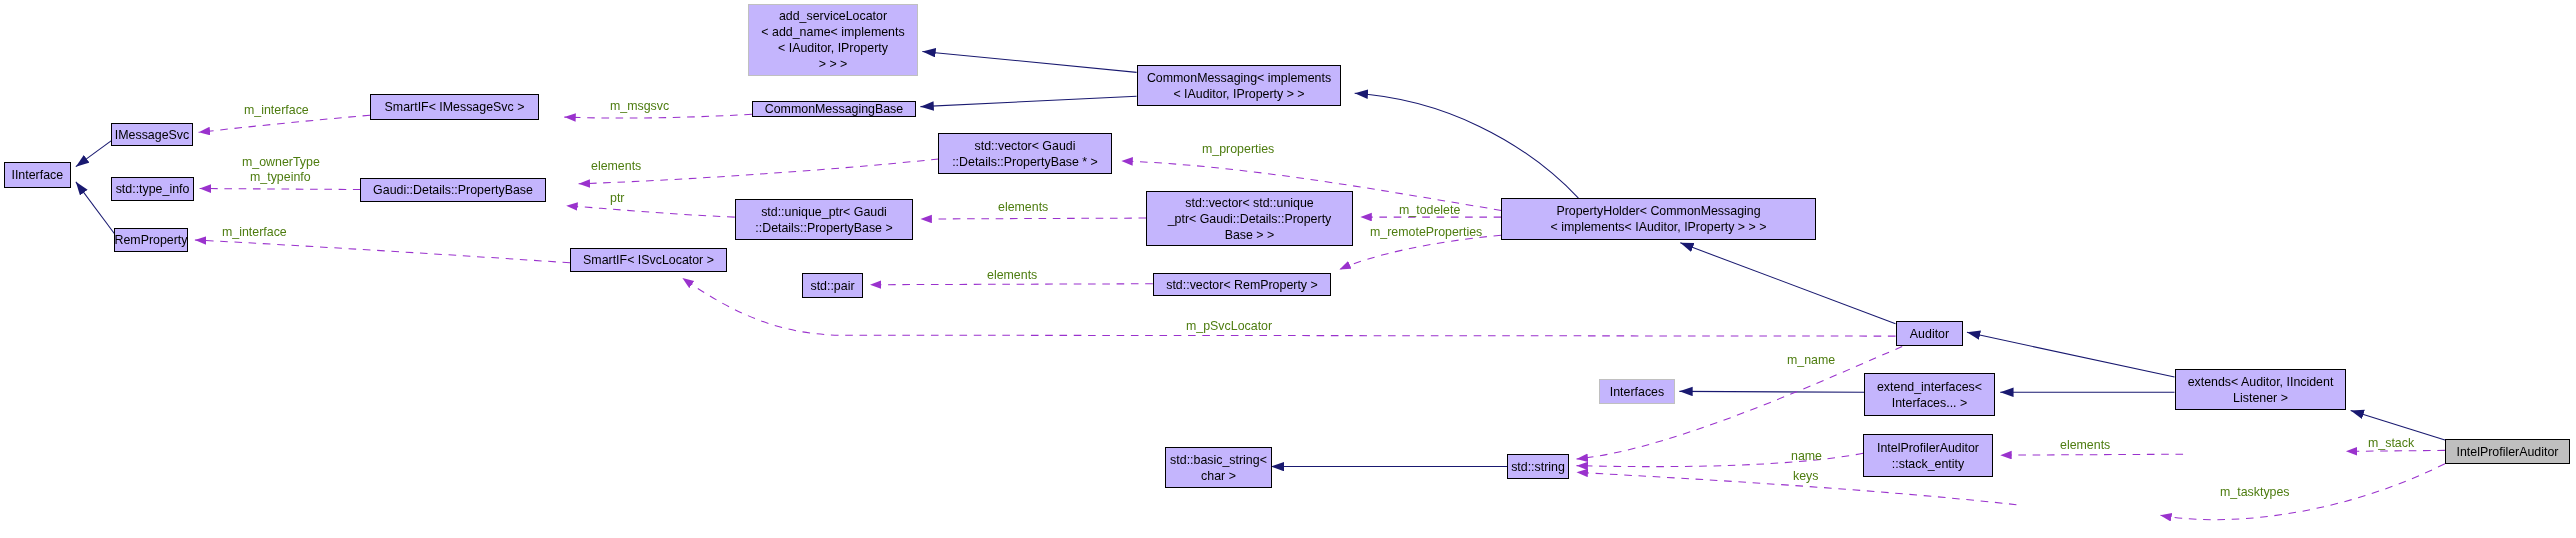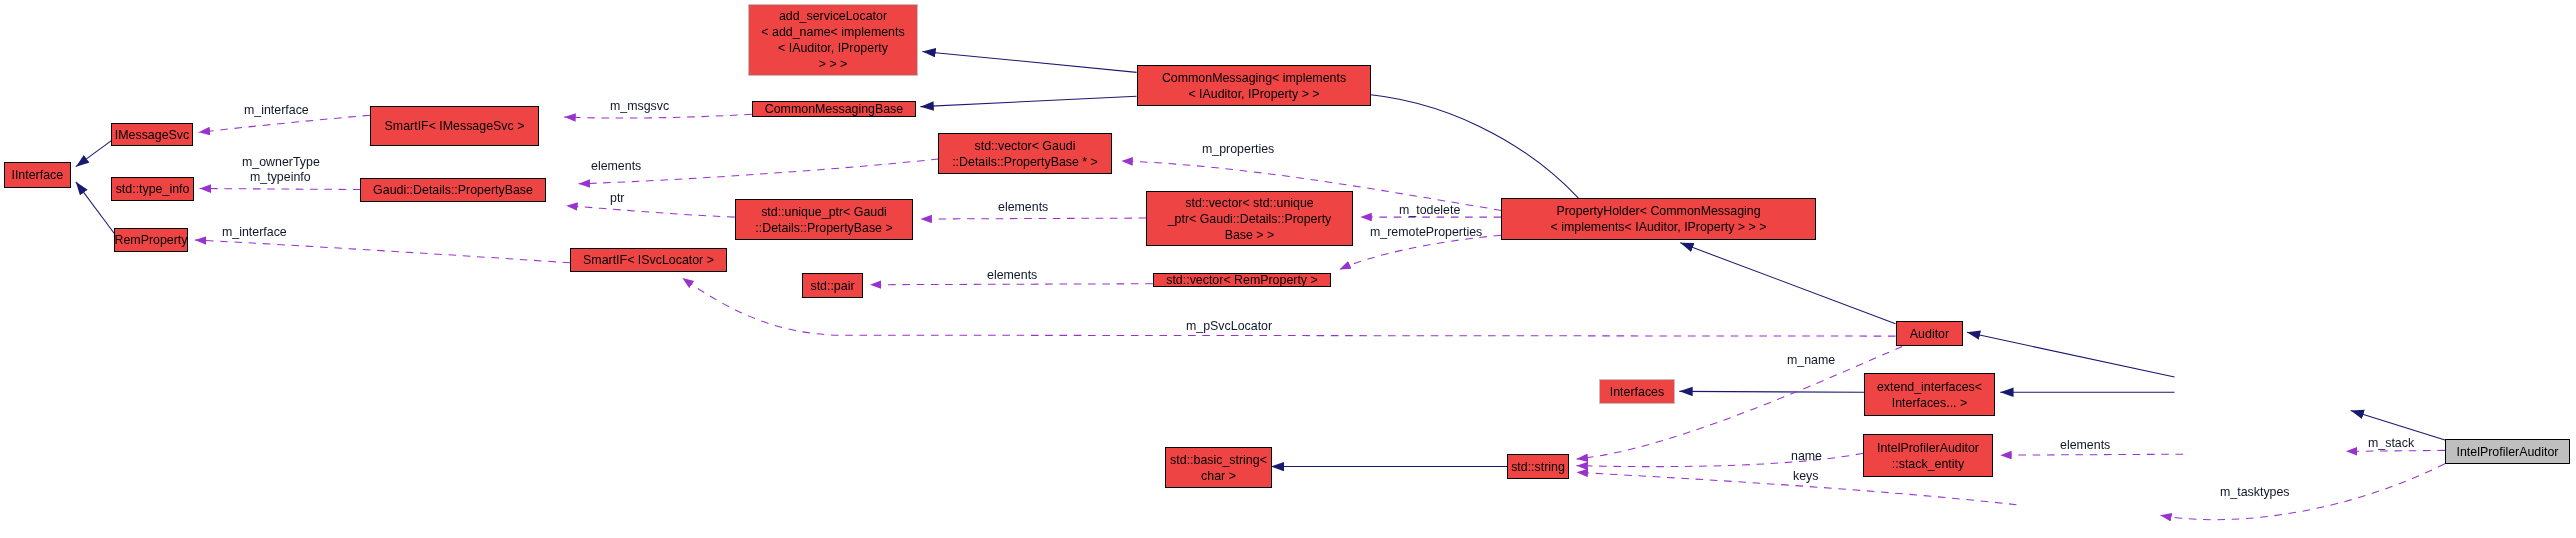--- a/index.html
+++ b/index.html
@@ -1,25 +1,25 @@
 <!DOCTYPE html>
 <html><head>
 <meta charset="utf-8">
 <style>
   html,body{margin:0;padding:0;background:#fff;}
   .canvas{position:relative;width:2576px;height:538px;background:#fff;
           font-family:"Liberation Sans","DejaVu Sans",sans-serif;overflow:hidden;}
   .edge-layer{position:absolute;left:0;top:0;}
   .node{position:absolute;display:flex;align-items:center;justify-content:center;
         text-align:center;white-space:pre-line;font-size:12.4px;line-height:16px;
-        color:#000;border:1px solid #000;background:#ef4444;box-sizing:border-box;
+        color:#000;border:1px solid #000;background:#c4b5fd;box-sizing:border-box;
         padding:1px 3.8px;}
   .node.gray{border-color:#c0c0c0;}
   .node.hl{background:#bfbfbf;}
-  .elabel{position:absolute;font-size:12.4px;line-height:13.3px;color:#0f172a;white-space:nowrap;}
+  .elabel{position:absolute;font-size:12.4px;line-height:13.3px;color:#4d7c0f;white-space:nowrap;}
   path.inherit{stroke:#191970;fill:none;stroke-width:1.1;}
   path.use{stroke:#9a32cd;fill:none;stroke-width:1.1;stroke-dasharray:8 7;}
 </style>
 </head>
 <body>
 
 <div class="canvas">
 
   <svg class="edge-layer" width="2576" height="538" viewBox="0 0 2704 565">
     <defs>
@@ -60,45 +60,47 @@
     <path class="use" marker-end="url(#ah-purple)" d="M2117,530 C1970,514 1800,504 1655,496"></path>
     <path class="use" marker-end="url(#ah-purple)" d="M2292,477 L2100,478"></path>
     <path class="use" marker-end="url(#ah-purple)" d="M2567,473 L2463,474"></path>
     <path class="use" marker-end="url(#ah-purple)" d="M2567,487 C2450,545 2330,553 2268,541"></path>
   </svg>
 
   <div class="node" style="left:3.8px;top:162px;width:67px;height:26px">IInterface</div>
   <div class="node" style="left:111px;top:123px;width:82px;height:23px">IMessageSvc</div>
   <div class="node" style="left:111px;top:177px;width:83px;height:24px">std::type_info</div>
   <div class="node" style="left:114px;top:228px;width:74px;height:24px">RemProperty</div>
-  <div class="node" style="left:370px;top:106px;width:169px;height:40px">SmartIF&lt; IMessageSvc &gt;</div>
+  <div class="node" style="left:370px;top:94px;width:169px;height:26px">SmartIF&lt; IMessageSvc &gt;</div>
   <div class="node" style="left:360px;top:178px;width:186px;height:24px">Gaudi::Details::PropertyBase</div>
   <div class="node" style="left:570px;top:248px;width:157px;height:24px">SmartIF&lt; ISvcLocator &gt;</div>
   <div class="node gray" style="left:748px;top:3.8px;width:170px;height:72px">add_serviceLocator
 &lt; add_name&lt; implements
 &lt; IAuditor, IProperty
 &gt; &gt; &gt;</div>
   <div class="node" style="left:752px;top:101px;width:164px;height:16px">CommonMessagingBase</div>
   <div class="node" style="left:735px;top:199px;width:178px;height:41px">std::unique_ptr&lt; Gaudi
 ::Details::PropertyBase &gt;</div>
   <div class="node" style="left:938px;top:133px;width:174px;height:41px">std::vector&lt; Gaudi
 ::Details::PropertyBase * &gt;</div>
   <div class="node" style="left:802px;top:273px;width:61px;height:25px">std::pair</div>
-  <div class="node" style="left:1137px;top:65px;width:234px;height:41px">CommonMessaging&lt; implements
+  <div class="node" style="left:1137px;top:65px;width:204px;height:41px">CommonMessaging&lt; implements
 &lt; IAuditor, IProperty &gt; &gt;</div>
   <div class="node" style="left:1146px;top:191px;width:207px;height:55px">std::vector&lt; std::unique
 _ptr&lt; Gaudi::Details::Property
 Base &gt; &gt;</div>
-  <div class="node" style="left:1153px;top:273px;width:178px;height:14px">std::vector&lt; RemProperty &gt;</div>
+  <div class="node" style="left:1153px;top:273px;width:178px;height:23px">std::vector&lt; RemProperty &gt;</div>
   <div class="node" style="left:1501px;top:198px;width:315px;height:42px">PropertyHolder&lt; CommonMessaging
 &lt; implements&lt; IAuditor, IProperty &gt; &gt; &gt;</div>
   <div class="node" style="left:1896px;top:321px;width:67px;height:25px">Auditor</div>
   <div class="node gray" style="left:1599px;top:379px;width:76px;height:25px">Interfaces</div>
   <div class="node" style="left:1864px;top:373px;width:131px;height:43px">extend_interfaces&lt;
 Interfaces... &gt;</div>
+  <div class="node" style="left:2175px;top:369px;width:171px;height:41px">extends&lt; Auditor, IIncident
+Listener &gt;</div>
   <div class="node" style="left:1165px;top:447px;width:107px;height:41px">std::basic_string&lt;
 char &gt;</div>
   <div class="node" style="left:1507px;top:454px;width:62px;height:25px">std::string</div>
   <div class="node" style="left:1863px;top:434px;width:130px;height:43px">IntelProfilerAuditor
 ::stack_entity</div>
   <div class="node hl" style="left:2445px;top:439px;width:125px;height:25px">IntelProfilerAuditor</div>
 
   <span class="elabel" style="left:244px;top:104px">m_interface</span>
   <span class="elabel" style="left:242px;top:156px">m_ownerType</span>
   <span class="elabel" style="left:250px;top:171px">m_typeinfo</span>

